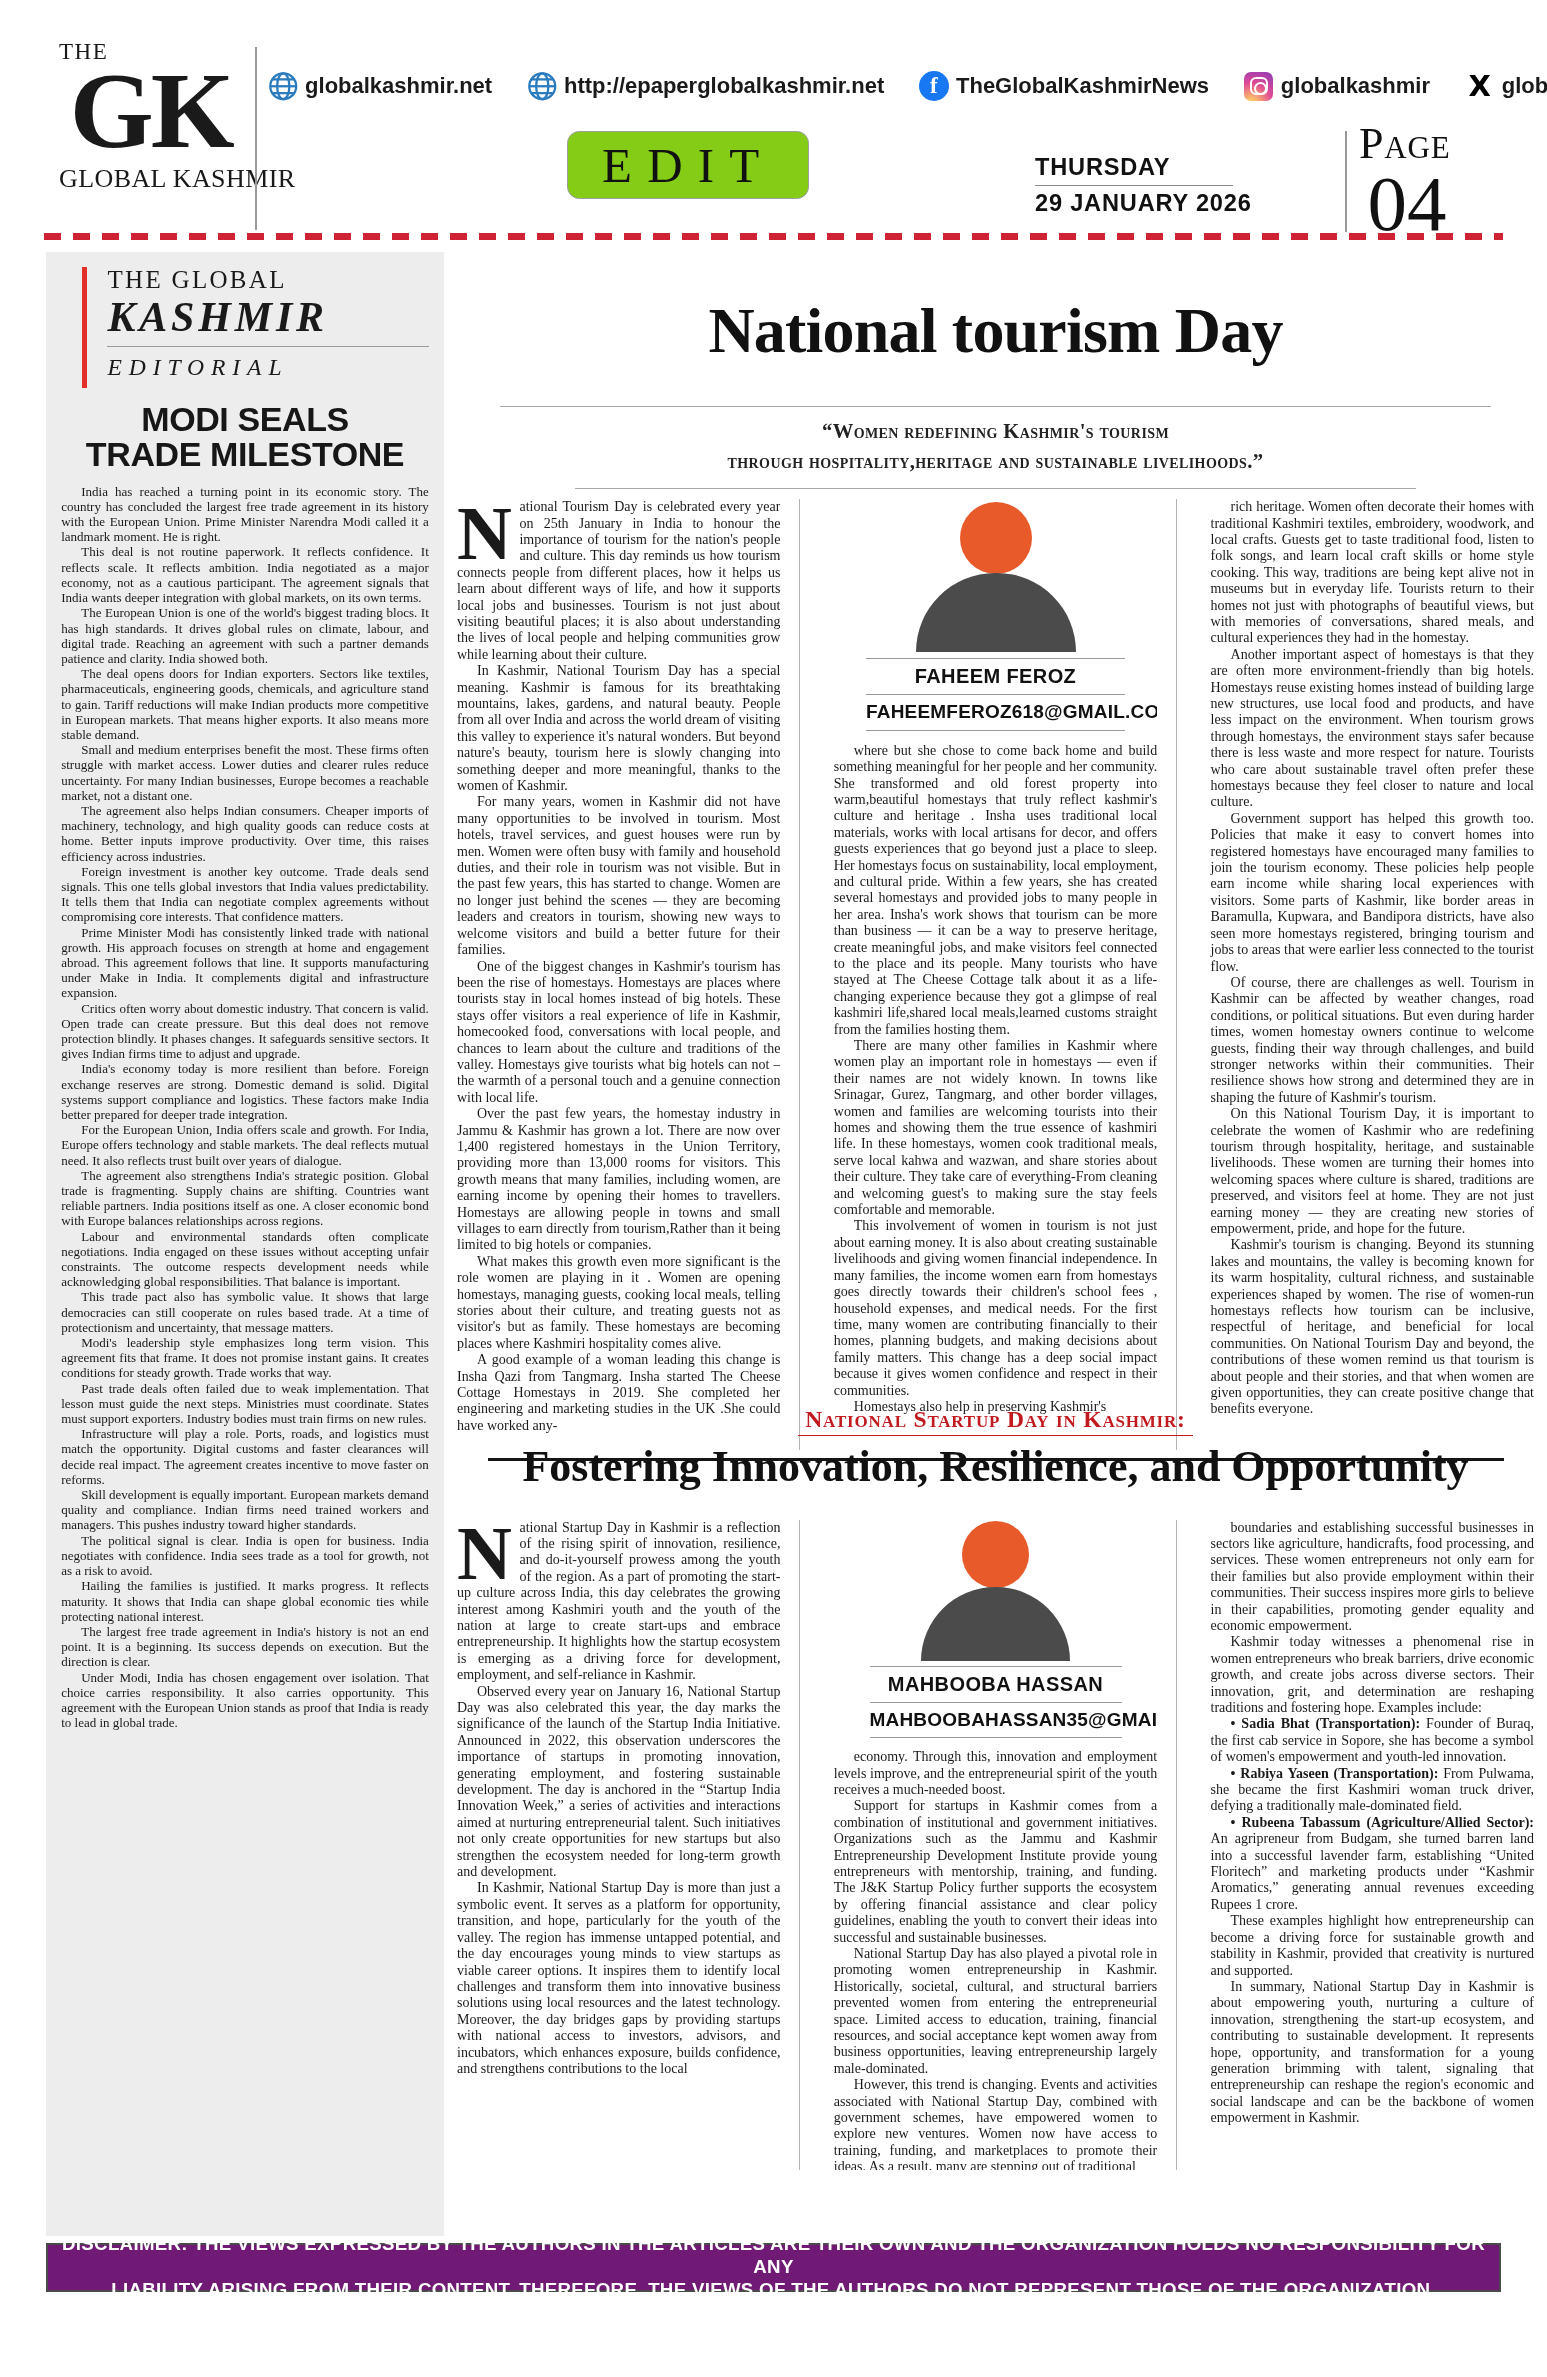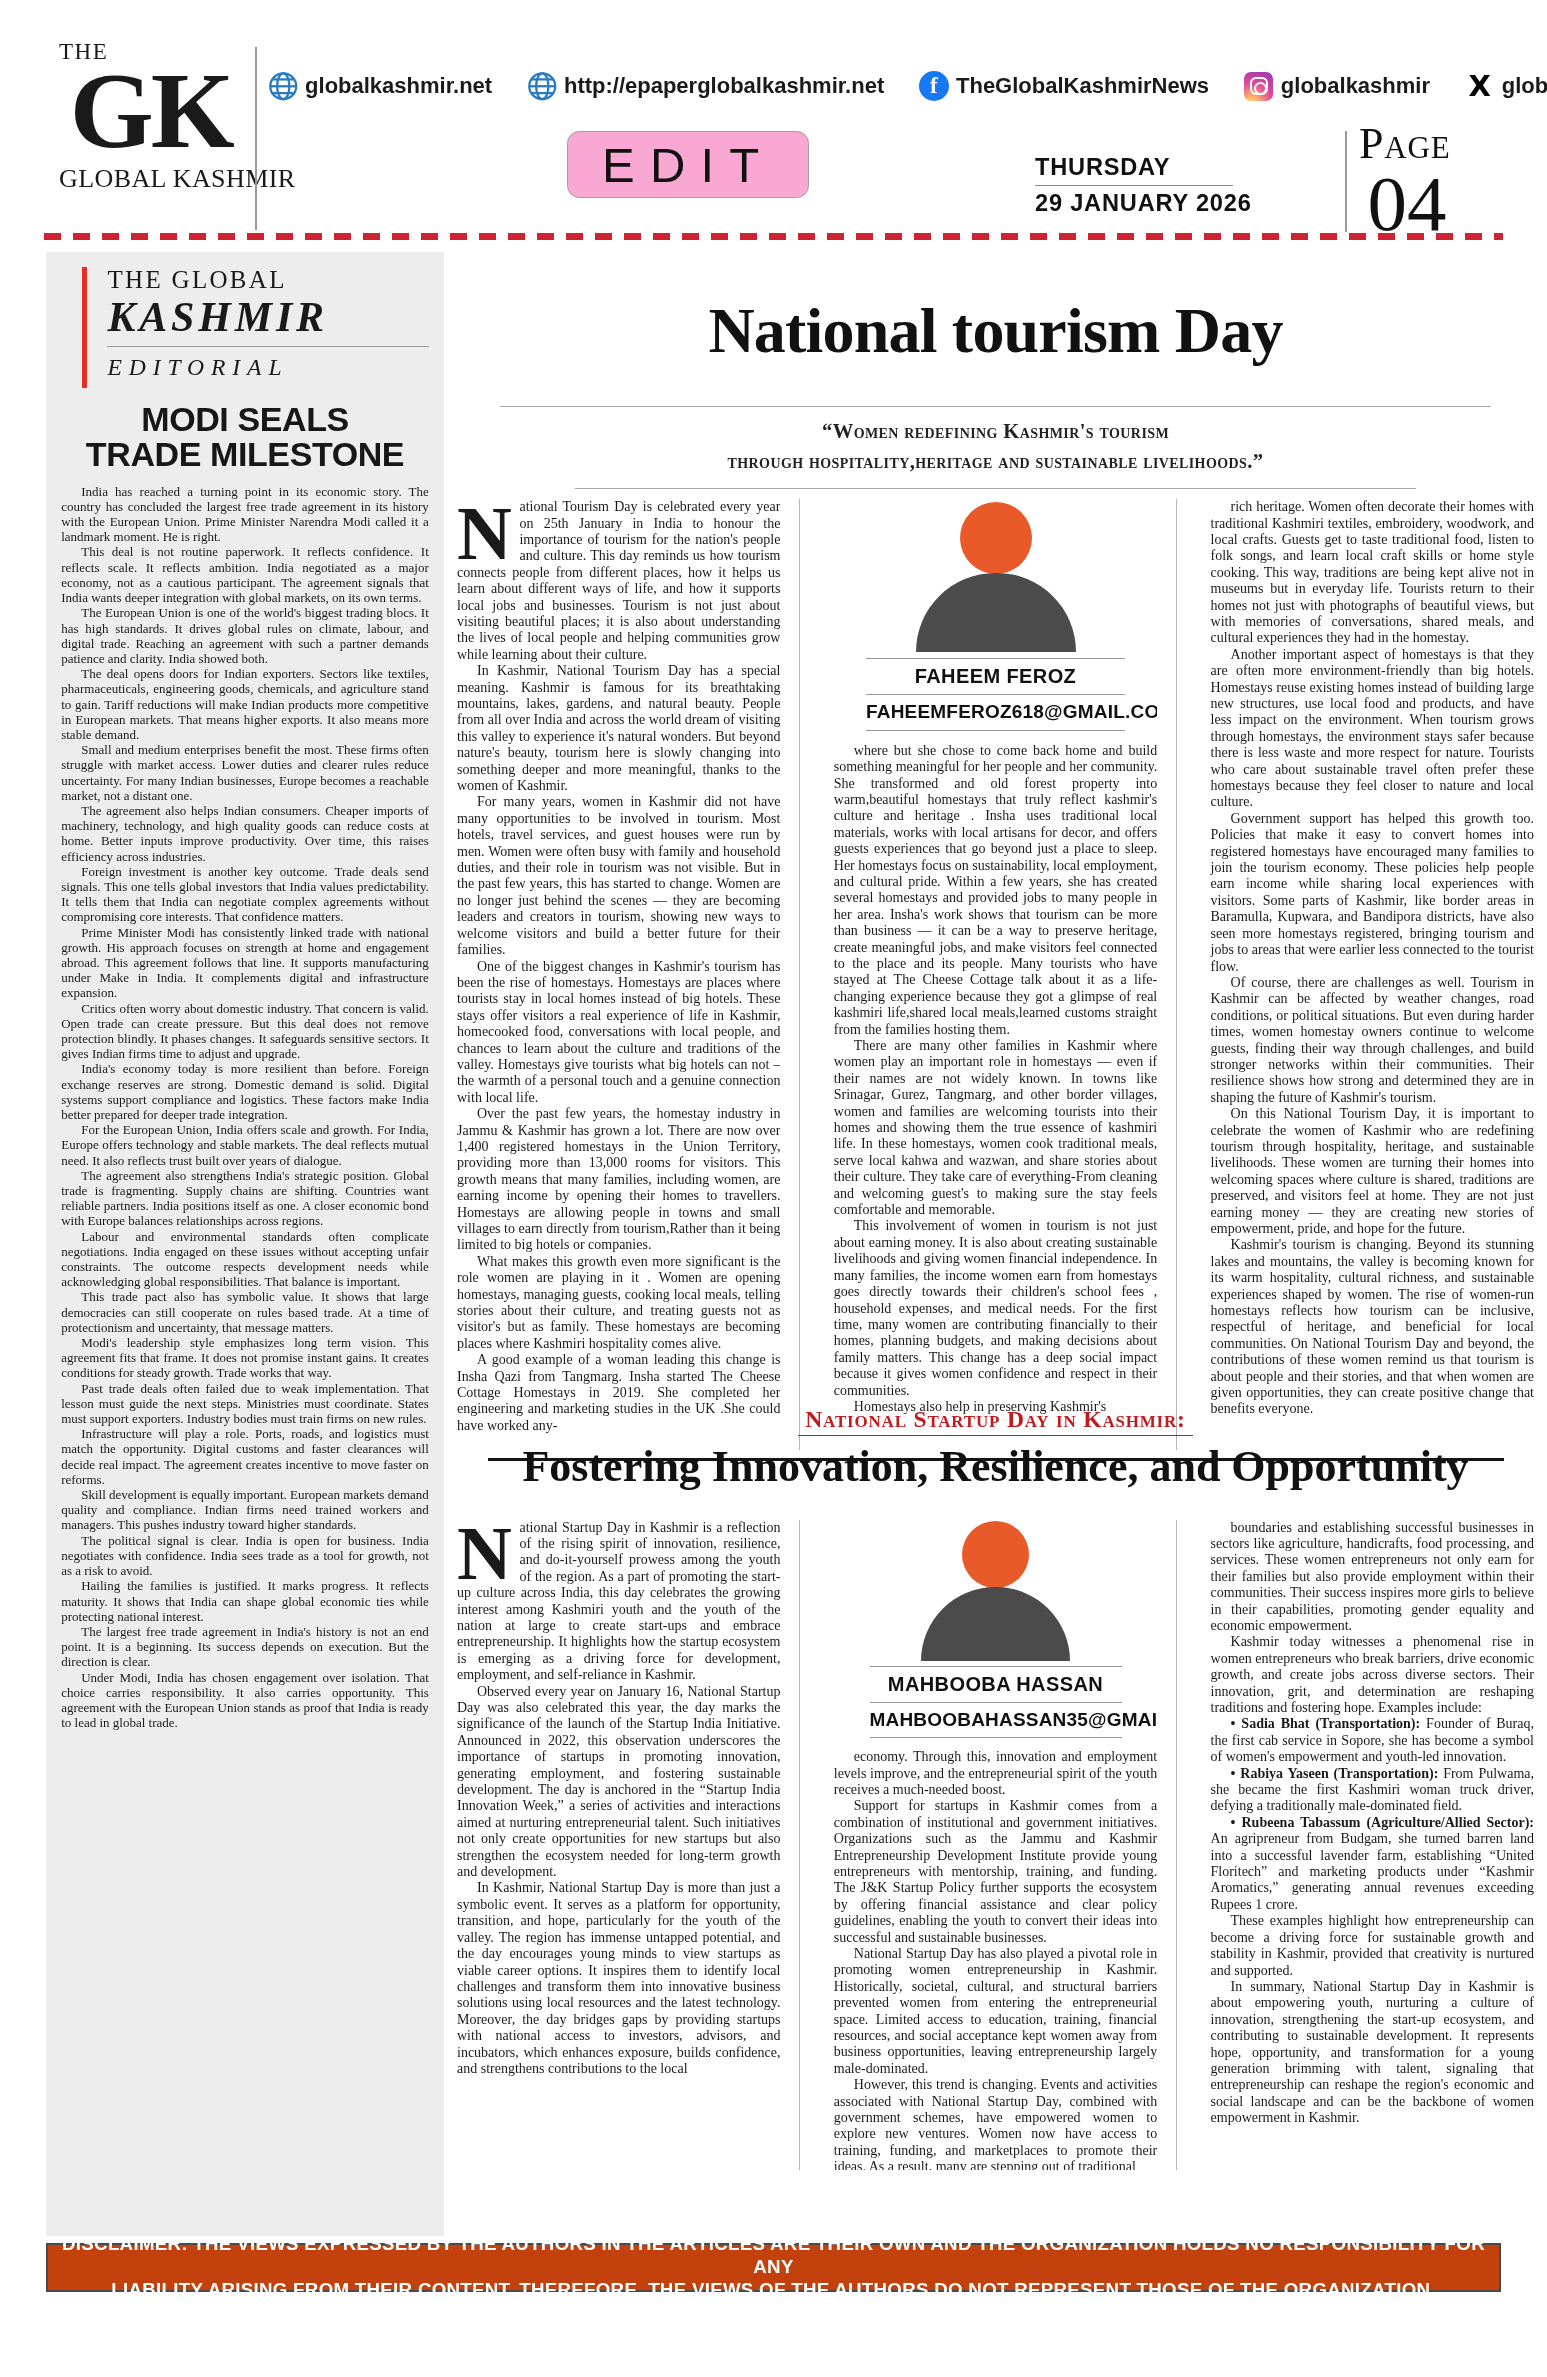--- a/index.html
+++ b/index.html
@@ -15,23 +15,23 @@
            font-family:"Liberation Sans",sans-serif;font-weight:700;font-size:22px;}
   .social{display:flex;align-items:center;gap:6.1px;margin-right:23px;white-space:nowrap;}
   .icn{width:32px;height:32px;display:inline-flex;align-items:center;justify-content:center;flex:0 0 auto;}
   .fb{width:30.5px;height:30.5px;border-radius:50%;background:#1877f2;color:#fff;
       font-family:"Liberation Serif",serif;font-weight:700;font-size:23px;line-height:30.5px;text-align:center;}
   .ig{width:29px;height:29px;border-radius:6.9px;position:relative;
       background:radial-gradient(circle at 25% 110%,#fdc468 12%,#df4996 55%,#8a3ab9 100%);}
   .ig:before{content:"";position:absolute;inset:5.3px;border:2.3px solid #fff;border-radius:6.1px;}
   .ig:after{content:"";position:absolute;left:10px;top:10px;width:9.1px;height:9.1px;border:2.3px solid #fff;border-radius:50%;}
   .xicn{font-family:"DejaVu Sans",sans-serif;font-weight:900;font-size:29px;line-height:1;color:#000;}
-  .edit-badge{position:absolute;left:567px;top:131px;padding:4.6px 34px;background:#f9a8d4;
+  .edit-badge{position:absolute;left:567px;top:131px;padding:4.6px 34px;background:#84cc16;
       border:1.5px solid #9f9f9f;border-radius:12.2px;font-size:49px;letter-spacing:15.2px;
-      font-family:Liberation Sans, sans-serif;color:#111;}
+      font-family:Liberation Serif, serif;color:#111;}
   .datebox{position:absolute;left:1035px;top:156px;font-family:"Liberation Sans",sans-serif;
       font-weight:700;color:#111;}
   .datebox .day{font-size:23.6px;letter-spacing:0.8px;line-height:1;}
   .datebox .dsep{width:198px;height:1.5px;background:#8a8a8a;margin:5.3px 0;}
   .datebox .date{font-size:23.6px;letter-spacing:0.8px;line-height:1;}
   .pagebox{position:absolute;left:1359px;top:122px;text-align:left;color:#111;}
   .pg-word{font-variant:small-caps;font-size:44px;line-height:1;letter-spacing:0.8px;}
   .pg-num{font-size:79px;line-height:.95;margin-left:4.6px;text-align:center;}
   .red-dashes{position:absolute;left:44px;top:233px;width:1459px;height:6.9px;
       background:repeating-linear-gradient(90deg,#cf2233 0 17px,transparent 17px 29px);}
@@ -76,21 +76,21 @@
   .s-kicker{display:inline-block;font-variant:small-caps;font-weight:700;font-size:23.6px;
       color:#c21b1f;border-bottom:1.5px solid #c21b1f;padding:0 7.6px 2.3px;letter-spacing:0.8px;}
   .s-title{font-size:44px;font-weight:700;text-align:center;line-height:1.05;margin-top:7.6px;color:#111;}
   .startup .body-cols{height:663px;margin-top:13.7px;}
   .startup .author-card{width:252px;margin:1.5px auto 10.7px;}
   .startup .avatar{height:145px;}
   .startup .av-head{width:67px;height:67px;}
   .startup .av-body{width:149px;height:74px;border-radius:75px 75px 0 0;}
   .bullet b{font-weight:700;}
   
-  .disclaimer{position:absolute;left:46px;top:2243px;width:1455px;height:49px;background:#c2410c;
+  .disclaimer{position:absolute;left:46px;top:2243px;width:1455px;height:49px;background:#701a75;
       border:2.3px solid #4a4a4a;box-sizing:border-box;display:flex;align-items:center;justify-content:center;
       color:#fff;font-family:"Liberation Sans",sans-serif;font-weight:700;font-size:18.7px;
       line-height:1.22;text-align:center;white-space:pre-line;letter-spacing:0.3px;}
   .globe-svg{display:block;}
 </style>
 </head>
 <body>
 
 <div class="page">
 

